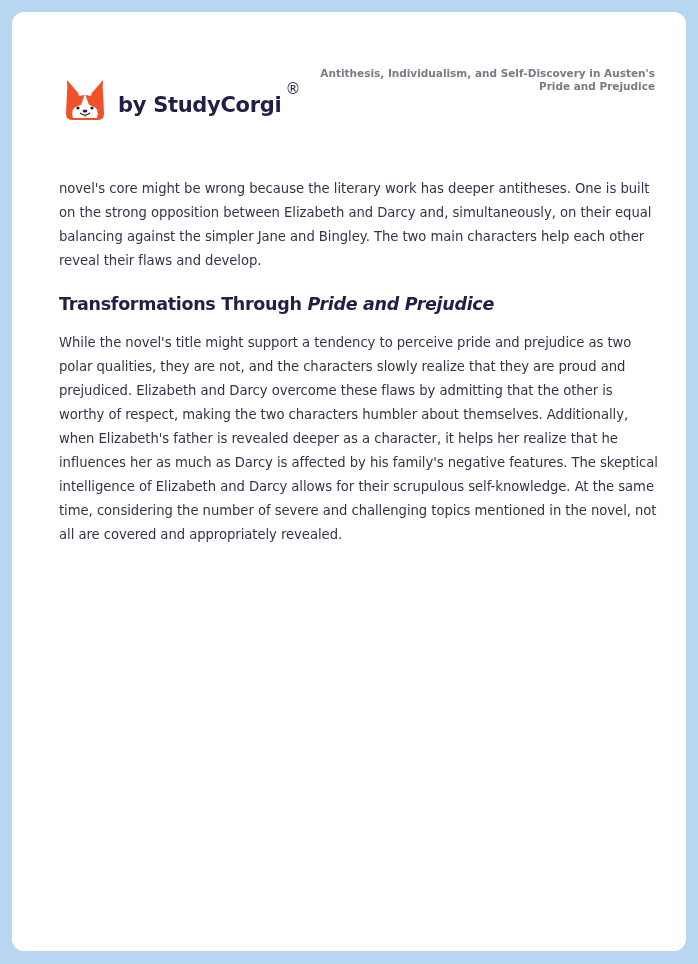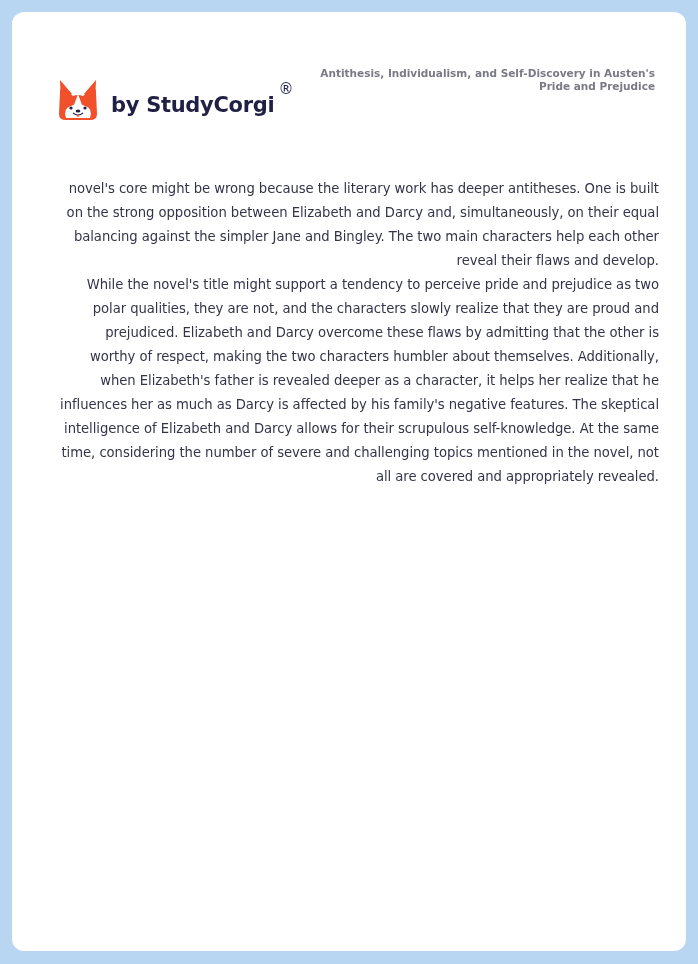--- a/index.html
+++ b/index.html
@@ -18,21 +18,21 @@
       position: absolute;
       left: 12px;
       top: 12px;
       width: 674px;
       height: 939px;
       background: #ffffff;
       border-radius: 12px;
     }
     .logo {
       position: absolute;
-      left: 45px;
+      left: 52px;
       top: 64px;
       display: flex;
       align-items: center;
       height: 50px;
     }
     .corgi {
       width: 42px;
       height: 46px;
       margin-right: 12px;
     }
@@ -72,21 +72,20 @@
       line-height: 13px;
       color: #7a7a86;
       margin-top: 3px;
     }
     .content {
       position: absolute;
       left: 47px;
       top: 165px;
       width: 600px;
       color: #33344a;
-      text-align: right;
     }
     .content p {
       font-family: "DejaVu Sans", sans-serif;
       font-size: 13.2px;
       line-height: 24px;
       margin: 0;
       letter-spacing: -0.05px;
     }
     .content h2 {
       font-family: "DejaVu Sans", sans-serif;
@@ -129,16 +128,17 @@
     <span class="brand">by StudyCorgi</span>
     <span class="reg">®</span>
   </div>
 
   <div class="doc-meta">
     <div class="doc-title">Antithesis, Individualism, and Self-Discovery in Austen's Pride and Prejudice</div>
   </div>
 
   <div class="content">
     <p>novel's core might be wrong because the literary work has deeper antitheses. One is built on the strong opposition between Elizabeth and Darcy and, simultaneously, on their equal balancing against the simpler Jane and Bingley. The two main characters help each other reveal their flaws and develop.</p>
+    <h2><span>Transformations Through </span><em>Pride and Prejudice</em></h2>
     <p>While the novel's title might support a tendency to perceive pride and prejudice as two polar qualities, they are not, and the characters slowly realize that they are proud and prejudiced. Elizabeth and Darcy overcome these flaws by admitting that the other is worthy of respect, making the two characters humbler about themselves. Additionally, when Elizabeth's father is revealed deeper as a character, it helps her realize that he influences her as much as Darcy is affected by his family's negative features. The skeptical intelligence of Elizabeth and Darcy allows for their scrupulous self-knowledge. At the same time, considering the number of severe and challenging topics mentioned in the novel, not all are covered and appropriately revealed.</p>
   </div>
 
 </div>
 
 </body></html>

